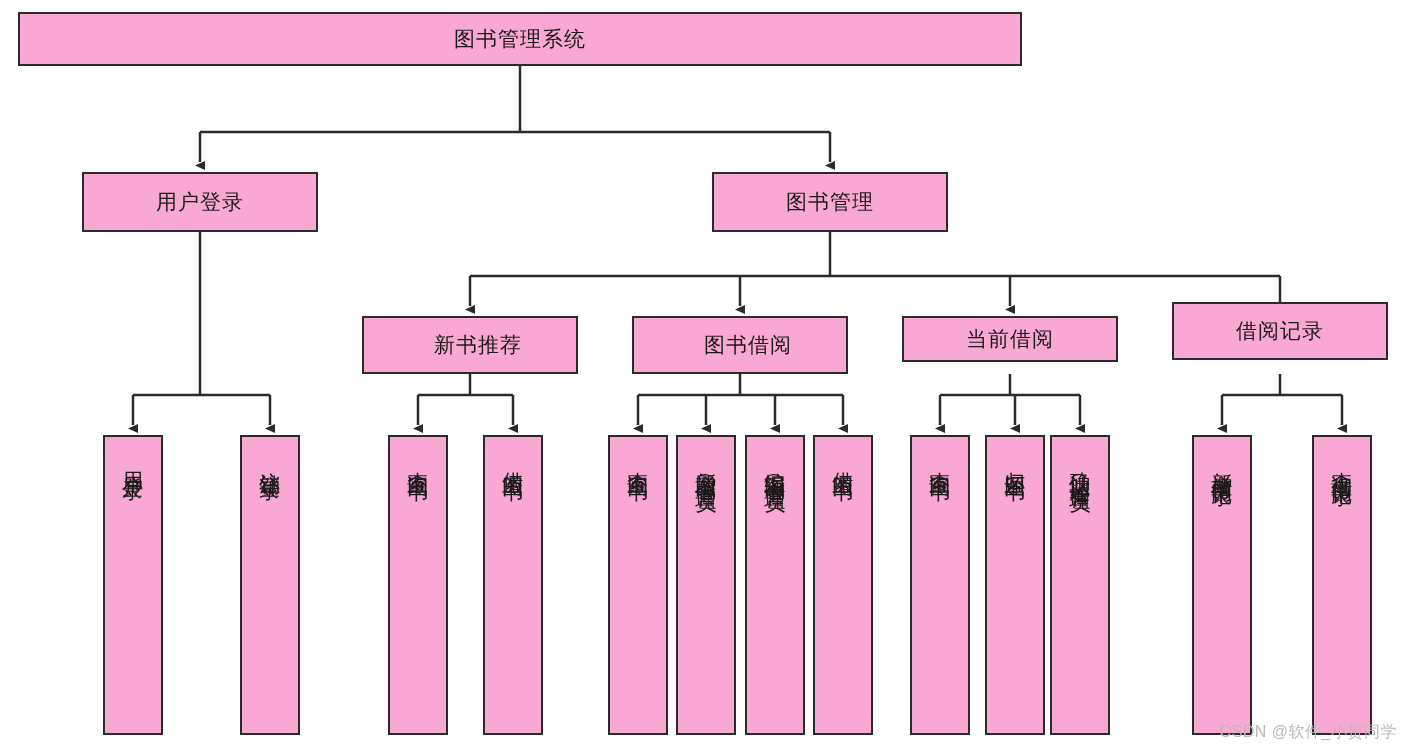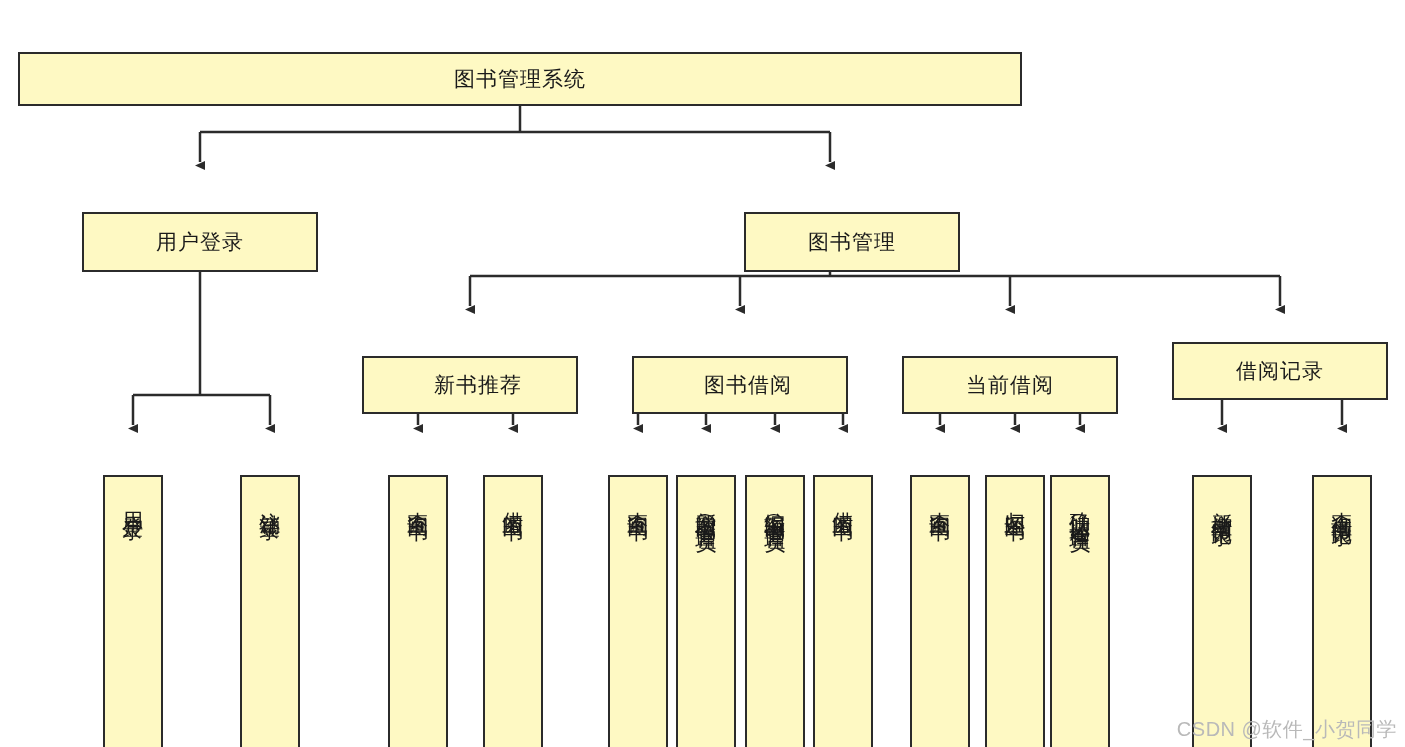--- a/index.html
+++ b/index.html
@@ -21,26 +21,25 @@
     position: absolute;
     left: 0;
     top: 0;
     width: 1405px;
     height: 747px;
   }
   .node {
     position: absolute;
     box-sizing: border-box;
     border: 2.5px solid #2b2b2b;
-    background: #fef9c3;
+    background: #f9a8d4;
     display: flex;
     align-items: center;
     justify-content: center;
     color: #1a1a1a;
-    margin-top: 40px;
   }
   .node.horiz {
     font-size: 21px;
     letter-spacing: 1px;
   }
   .node.vert {
     writing-mode: vertical-rl;
     text-orientation: upright;
     font-size: 21px;
     letter-spacing: 3px;
@@ -53,21 +52,21 @@
     line-height: 1.12;
     white-space: pre;
   }
   .node.vert .lbl {
     text-align: left;
   }
   .watermark {
     position: absolute;
     right: 8px;
     bottom: 4px;
-    font-size: 20px;
+    font-size: 16px;
     color: #b9b9b9;
     letter-spacing: 0.5px;
     white-space: nowrap;
     pointer-events: none;
   }
 </style>
 </head>
 <body>
 
 <div id="canvas">
@@ -115,30 +114,30 @@
       </g>
   </svg>
 
   <div id="node-layer">
       <div class="node horiz" style="left: 18px; top: 12px; width: 1004px; height: 54px;">
         <span class="lbl">图书管理系统</span>
       </div>
       <div class="node horiz" style="left: 82px; top: 172px; width: 236px; height: 60px;">
         <span class="lbl">用户登录</span>
       </div>
-      <div class="node horiz" style="left: 744px; top: 172px; width: 216px; height: 60px;">
+      <div class="node horiz" style="left: 712px; top: 172px; width: 236px; height: 60px;">
         <span class="lbl">图书管理</span>
       </div>
       <div class="node horiz" style="left: 362px; top: 316px; width: 216px; height: 58px; padding-left: 16px;">
         <span class="lbl">新书推荐</span>
       </div>
       <div class="node horiz" style="left: 632px; top: 316px; width: 216px; height: 58px; padding-left: 16px;">
         <span class="lbl">图书借阅</span>
       </div>
-      <div class="node horiz" style="left: 902px; top: 316px; width: 216px; height: 58px;">
+      <div class="node horiz" style="left: 902px; top: 316px; width: 216px; height: 46px;">
         <span class="lbl">当前借阅</span>
       </div>
       <div class="node horiz" style="left: 1172px; top: 302px; width: 216px; height: 58px;">
         <span class="lbl">借阅记录</span>
       </div>
       <div class="node vert" style="left: 103px; top: 435px; width: 60px; height: 300px;">
         <span class="lbl">用户登录</span>
       </div>
       <div class="node vert" style="left: 240px; top: 435px; width: 60px; height: 300px;">
         <span class="lbl">注销登录</span>

